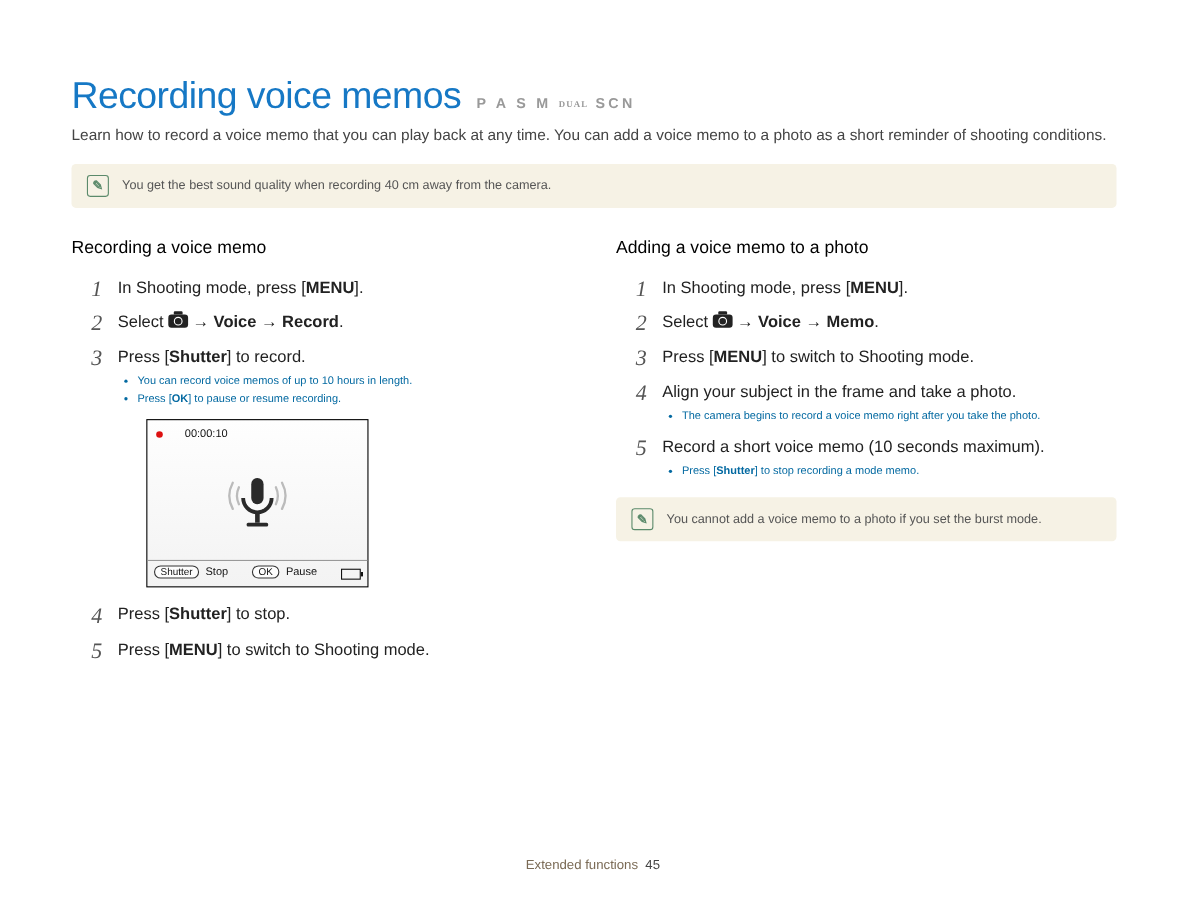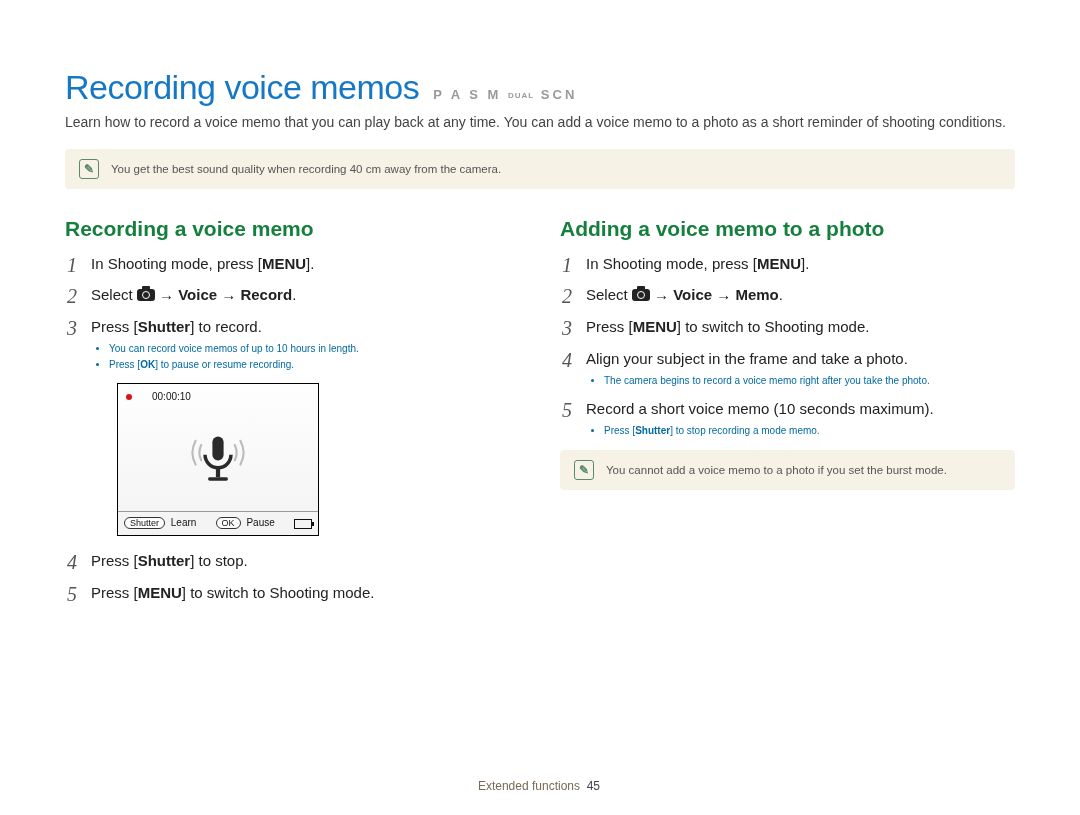--- a/index.html
+++ b/index.html
@@ -30,20 +30,21 @@
     font-size: 13px;
     letter-spacing: 3px;
     color: #999;
     font-weight: 600;
     text-transform: uppercase;
   }
   .mode-tags .small {
     font-size: 8px;
     letter-spacing: 1px;
     vertical-align: 1px;
+    font-family: Liberation Serif, serif;
   }
   .intro {
     margin-top: 6px;
     font-size: 14px;
     line-height: 1.4;
     color: #444;
   }
   .tip-box {
     margin-top: 16px;
     background: #f6f2e5;
@@ -71,29 +72,29 @@
   .columns {
     display: flex;
     gap: 40px;
     margin-top: 28px;
   }
   .col {
     flex: 1;
     min-width: 0;
   }
   .section-title {
-    color: #15803d;
-    font-size: 21px;
-    font-weight: 700;
+    color: #000000;
+    font-size: 16px;
+    font-weight: 400;
     margin-bottom: 12px;
   }
   ol.steps {
     list-style: none;
     padding: 0;
-    margin: 0;
+    margin: 16px;
     counter-reset: stepnum;
   }
   ol.steps > li {
     position: relative;
     padding-left: 26px;
     margin-bottom: 10px;
     font-size: 15px;
     line-height: 1.45;
   }
   ol.steps > li::before {
@@ -291,21 +292,21 @@
                   <path d="M26 30 a26 26 0 0 0 0 22"></path>
                   <path d="M18 24 a36 36 0 0 0 0 34"></path>
                   <path d="M74 30 a26 26 0 0 1 0 22"></path>
                   <path d="M82 24 a36 36 0 0 1 0 34"></path>
                 </g>
               </svg>
             </div>
             <div class="ss-bottom">
               <span>
                 <span class="btn-cap">Shutter</span>
-                <span>Learn</span>
+                <span>Stop</span>
               </span>
               <span>
                 <span class="btn-cap">OK</span>
                 <span>Pause</span>
               </span>
               <span class="batt"><span class="fill"></span></span>
             </div>
           </div>
         </li>
         <li>

